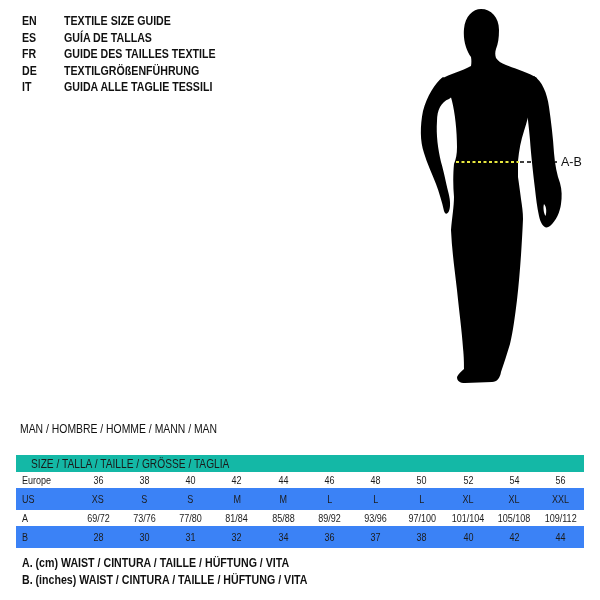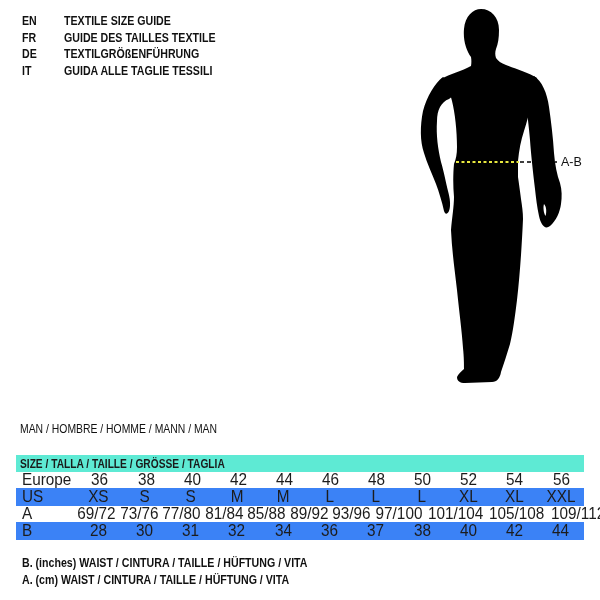--- a/index.html
+++ b/index.html
@@ -18,41 +18,45 @@
 
   
   .category-title{position:absolute;left:20px;top:108px;font-weight:bold;font-size:13.5px;}
   .man-title{position:absolute;left:20px;top:421px;font-weight:normal;font-size:13px;}
 
   
   .figure-svg{position:absolute;left:0;top:0;width:600px;height:420px;}
 
   
   .size-table{position:absolute;left:16px;top:455px;width:568px;}
-  .tbl-header{height:17px;background:#5eead4;display:flex;align-items:center;
-    padding-left:4px;font-weight:bold;font-size:12px;color:#1a1a1a;}
-  .tbl-row{display:flex;height:16px;align-items:center;font-size:17px;color:#1c1c1c;
-    border-bottom:1px solid #3b82f6;}
+  .tbl-header{height:17px;background:#14b8a6;display:flex;align-items:center;
+    padding-left:15px;font-weight:normal;font-size:12px;color:#1a1a1a;}
+  .tbl-row{display:flex;height:16px;align-items:center;font-size:10px;color:#1c1c1c;
+    border-bottom:3px solid #3b82f6;}
   .tbl-row.alt{background:#3b82f6;}
   .tbl-label{flex:0 0 59px;padding-left:6px;box-sizing:border-box;}
   .tbl-cell{flex:1;text-align:center;}
 
   
   .notes{position:absolute;left:22px;top:554px;}
   .note-line{height:17.5px;display:flex;align-items:center;font-weight:bold;font-size:12.5px;}
 </style>
 </head>
 <body>
 
 <div class="page">
 
   <div class="lang-block">
       <div class="lang-row">
         <span class="lang-code"><span class="cond">EN</span></span>
         <span class="lang-label cond">TEXTILE SIZE GUIDE</span>
+      </div>
+      <div class="lang-row">
+        <span class="lang-code"><span class="cond">ES</span></span>
+        <span class="lang-label cond">GUÍA DE TALLAS</span>
       </div>
       <div class="lang-row">
         <span class="lang-code"><span class="cond">FR</span></span>
         <span class="lang-label cond">GUIDE DES TAILLES TEXTILE</span>
       </div>
       <div class="lang-row">
         <span class="lang-code"><span class="cond">DE</span></span>
         <span class="lang-label cond">TEXTILGRÖßENFÜHRUNG</span>
       </div>
       <div class="lang-row">
@@ -194,20 +198,20 @@
           <div class="tbl-cell"><span class="condc">38</span></div>
           <div class="tbl-cell"><span class="condc">40</span></div>
           <div class="tbl-cell"><span class="condc">42</span></div>
           <div class="tbl-cell"><span class="condc">44</span></div>
         </div>
       </div>
   </div>
 
   <div class="notes">
     <div class="note-line">
+      <span class="cond">A. (cm) WAIST / CINTURA / TAILLE / HÜFTUNG / VITA</span>
+    </div>
+    <div class="note-line">
       <span class="cond">B. (inches) WAIST / CINTURA / TAILLE / HÜFTUNG / VITA</span>
     </div>
-    <div class="note-line">
-      <span class="cond">A. (cm) WAIST / CINTURA / TAILLE / HÜFTUNG / VITA</span>
-    </div>
   </div>
 
 </div>
 
 </body></html>

